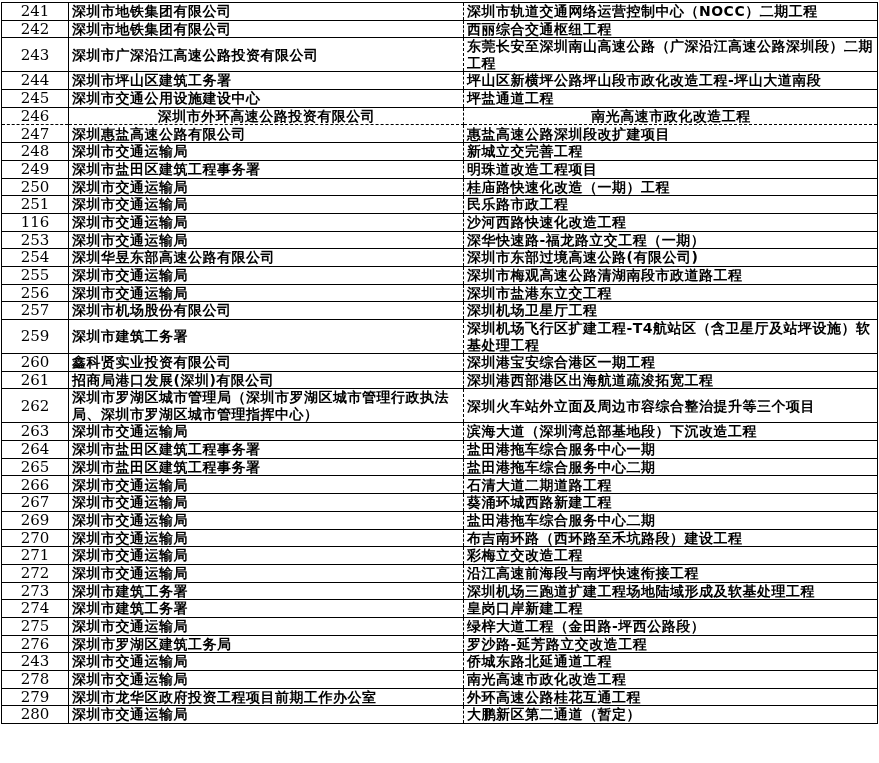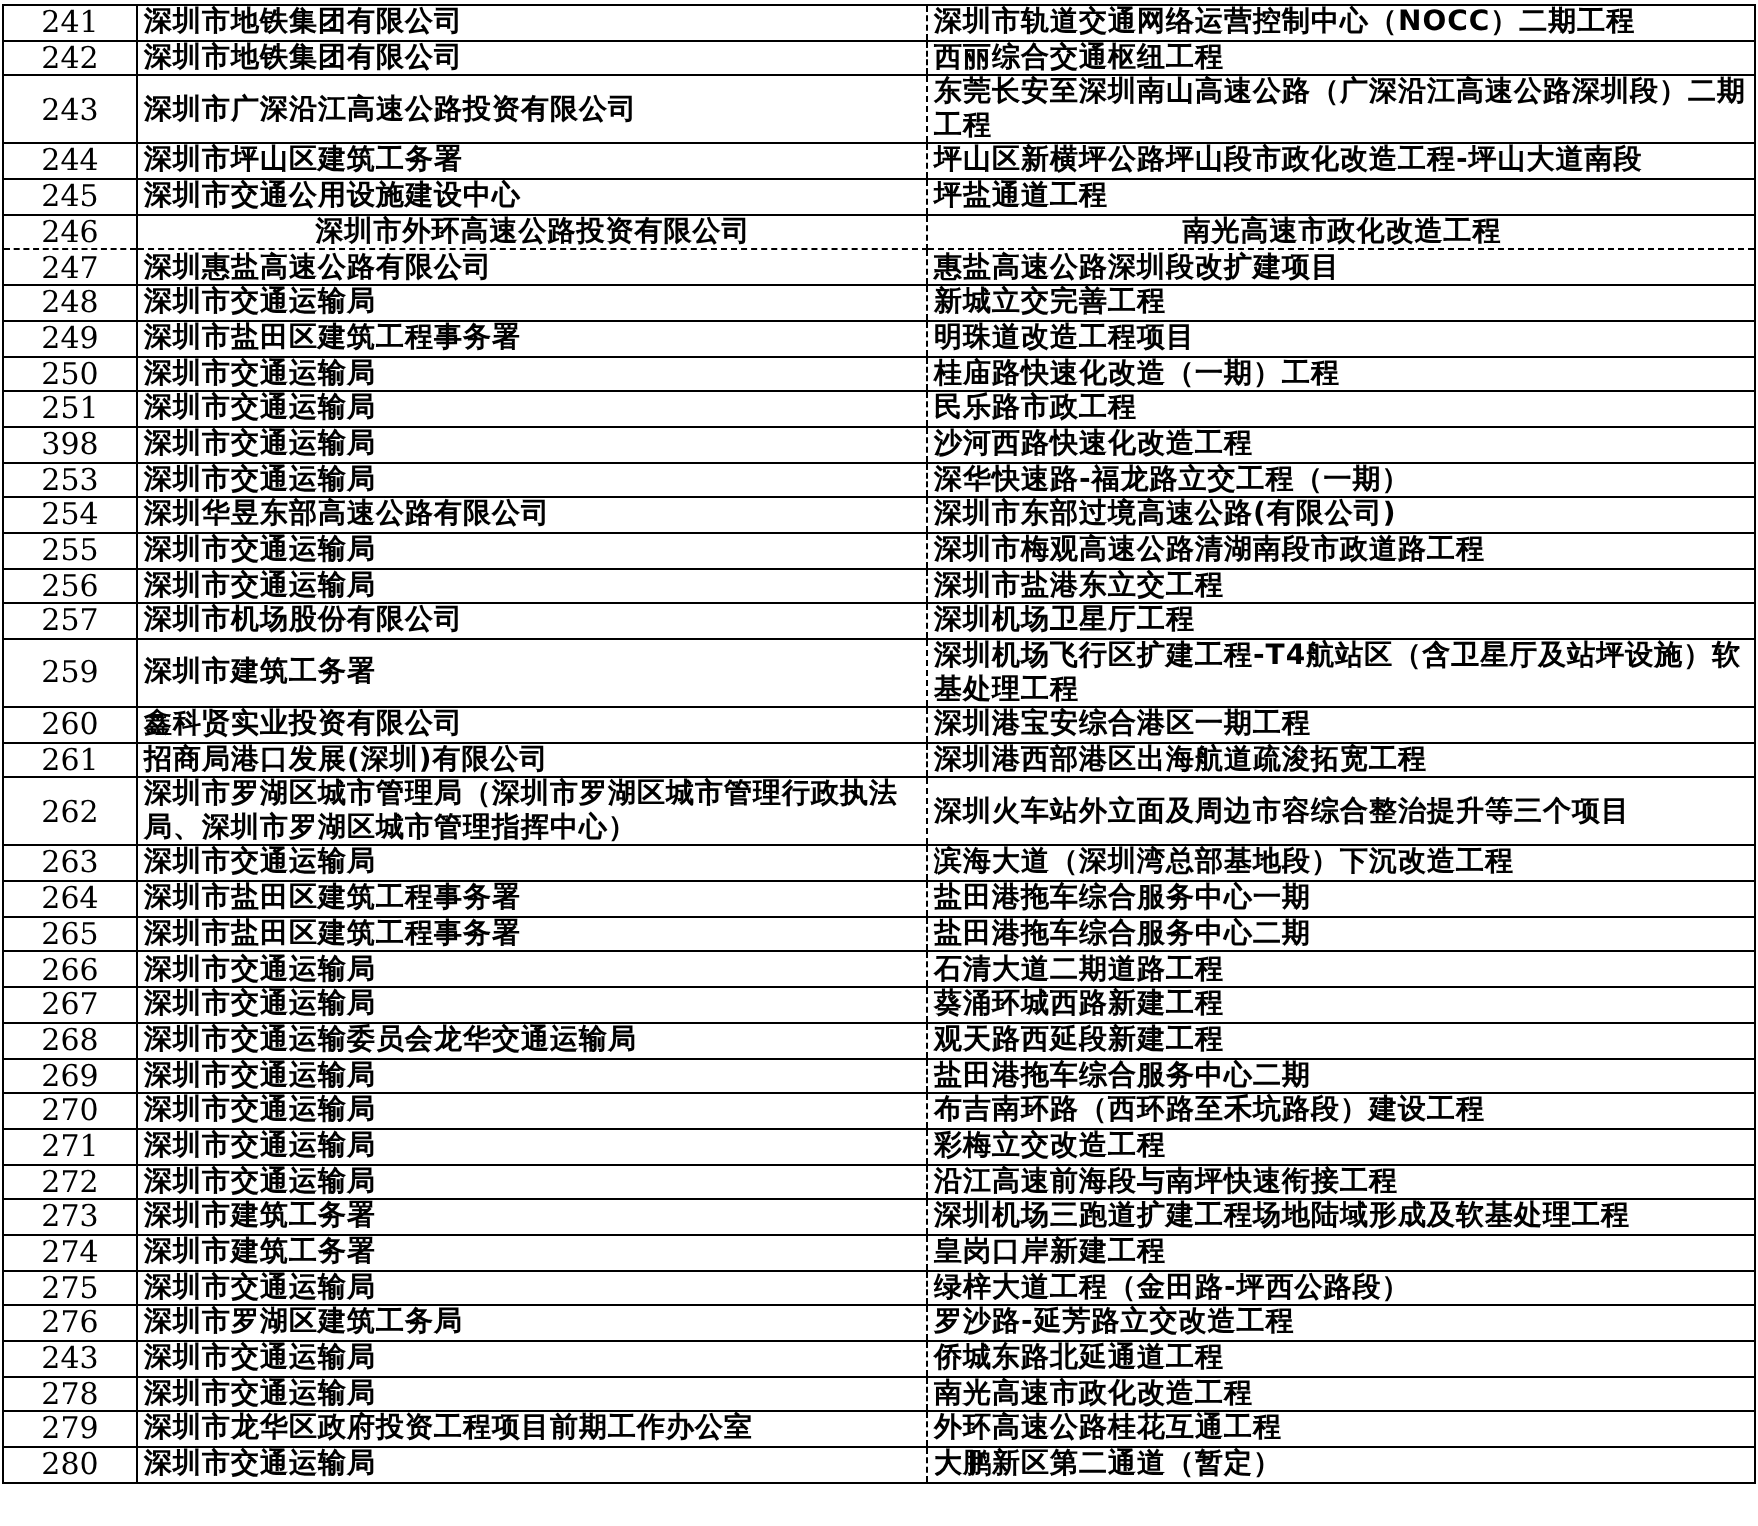--- a/index.html
+++ b/index.html
@@ -121,21 +121,21 @@
     <td class="c-no">250</td>
     <td class="c-org">深圳市交通运输局</td>
     <td class="c-proj">桂庙路快速化改造（一期）工程</td>
   </tr>
         <tr>
     <td class="c-no">251</td>
     <td class="c-org">深圳市交通运输局</td>
     <td class="c-proj">民乐路市政工程</td>
   </tr>
         <tr>
-    <td class="c-no">398</td>
+    <td class="c-no">116</td>
     <td class="c-org">深圳市交通运输局</td>
     <td class="c-proj">沙河西路快速化改造工程</td>
   </tr>
         <tr>
     <td class="c-no">253</td>
     <td class="c-org">深圳市交通运输局</td>
     <td class="c-proj">深华快速路-福龙路立交工程（一期）</td>
   </tr>
         <tr>
     <td class="c-no">254</td>
@@ -194,25 +194,20 @@
   </tr>
         <tr>
     <td class="c-no">266</td>
     <td class="c-org">深圳市交通运输局</td>
     <td class="c-proj">石清大道二期道路工程</td>
   </tr>
         <tr>
     <td class="c-no">267</td>
     <td class="c-org">深圳市交通运输局</td>
     <td class="c-proj">葵涌环城西路新建工程</td>
-  </tr>
-        <tr>
-    <td class="c-no">268</td>
-    <td class="c-org">深圳市交通运输委员会龙华交通运输局</td>
-    <td class="c-proj">观天路西延段新建工程</td>
   </tr>
         <tr>
     <td class="c-no">269</td>
     <td class="c-org">深圳市交通运输局</td>
     <td class="c-proj">盐田港拖车综合服务中心二期</td>
   </tr>
         <tr>
     <td class="c-no">270</td>
     <td class="c-org">深圳市交通运输局</td>
     <td class="c-proj">布吉南环路（西环路至禾坑路段）建设工程</td>

